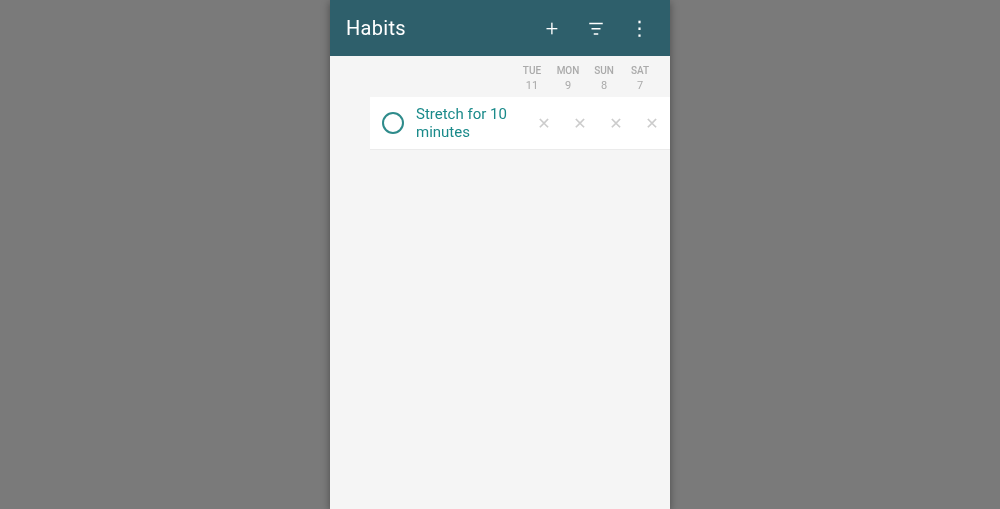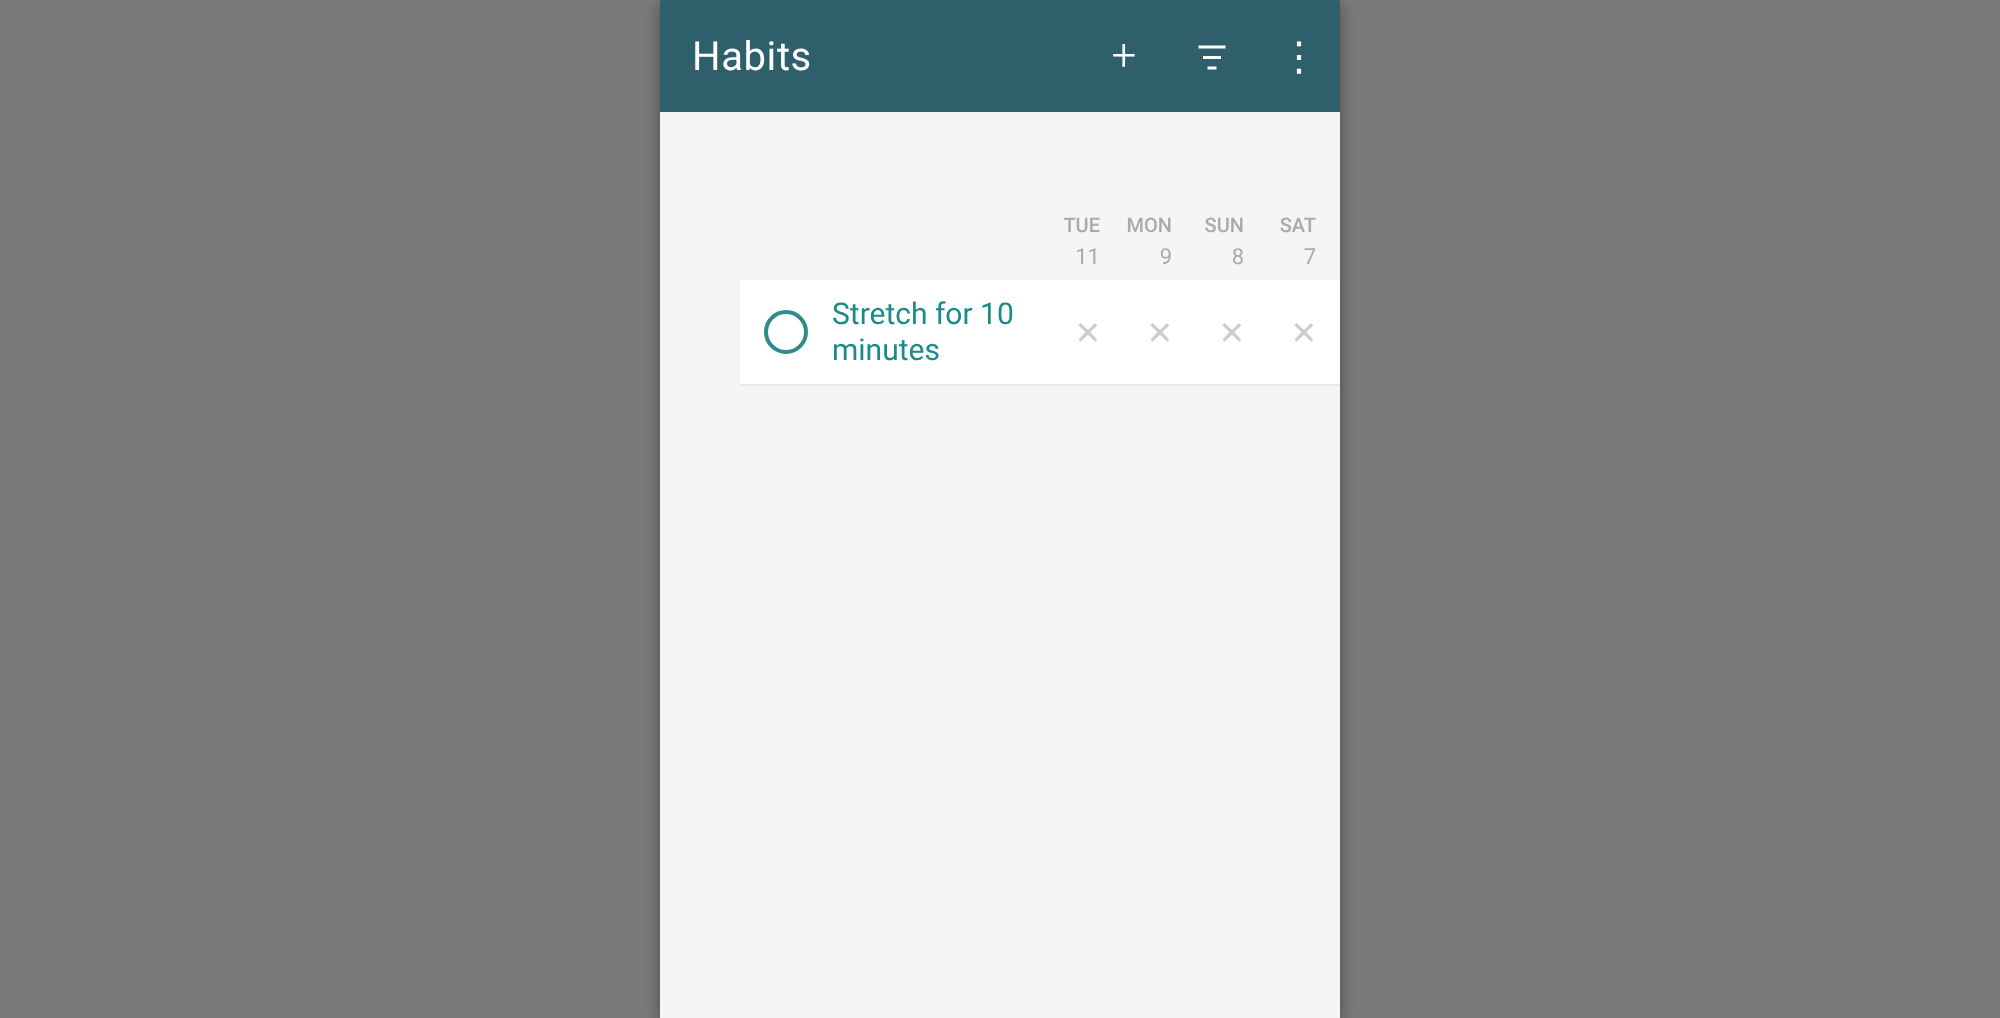--- a/index.html
+++ b/index.html
@@ -34,21 +34,21 @@
       flex-direction: column;
       background-color: #f0f0f0;
       box-shadow: 0 2px 8px rgba(0,0,0,0.4);
     }
 
     .toolbar {
       background-color: #2e5f6b;
       height: 56px;
       display: flex;
       align-items: center;
-      padding: 0 0 0 16px;
+      padding: 0 10px 0 16px;
       flex-shrink: 0;
     }
 
     .toolbar-title {
       flex: 1;
       color: #ffffff;
       font-size: 20px;
       font-weight: 400;
       letter-spacing: 0.3px;
     }
@@ -90,25 +90,24 @@
 
     .date-header {
       display: flex;
       justify-content: flex-end;
       padding: 8px 12px 4px 0;
       gap: 0;
     }
 
     .date-col {
       width: 36px;
-      text-align: right;
+      text-align: center;
       color: #9e9e9e;
       font-size: 10px;
       line-height: 1.4;
-      margin-top: 43px;
     }
 
     .date-col .day-name {
       display: block;
       font-size: 10px;
       font-weight: 500;
       color: #aaaaaa;
       text-transform: uppercase;
     }
 

